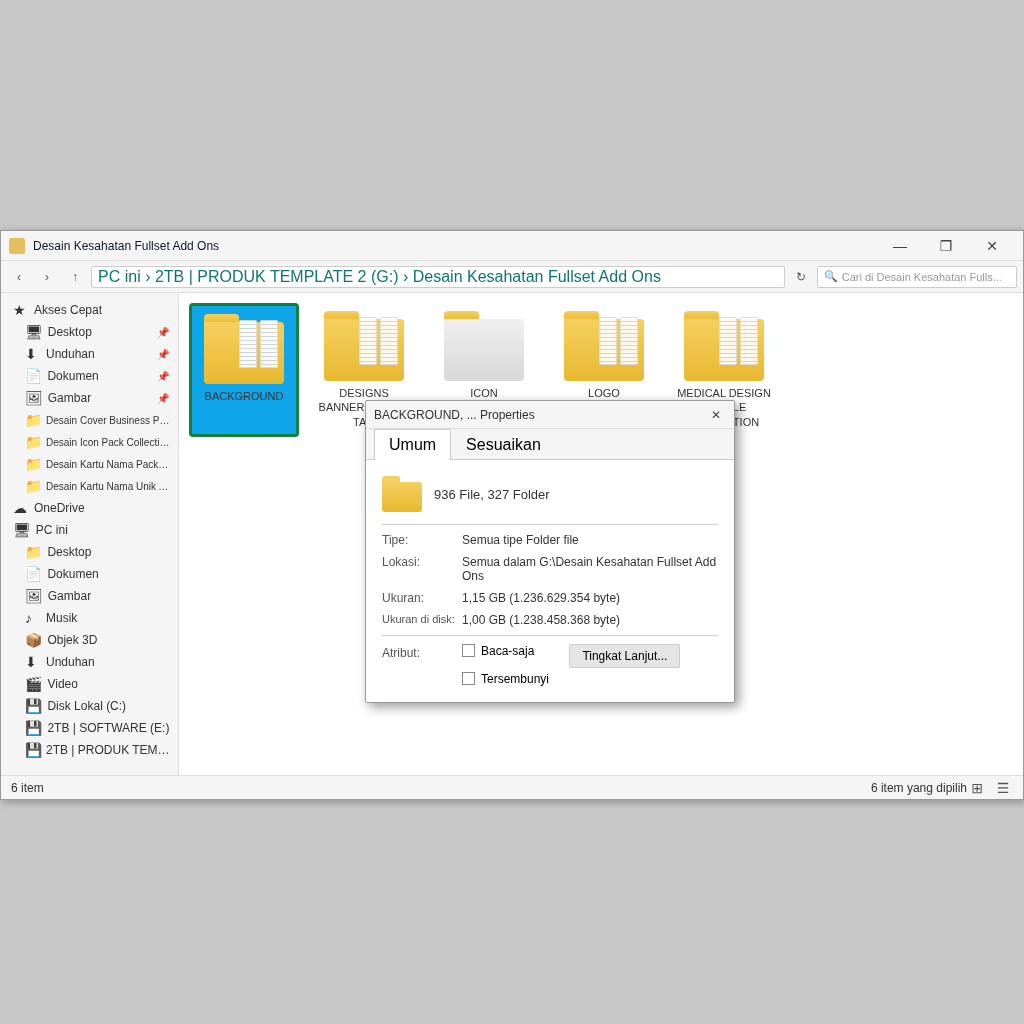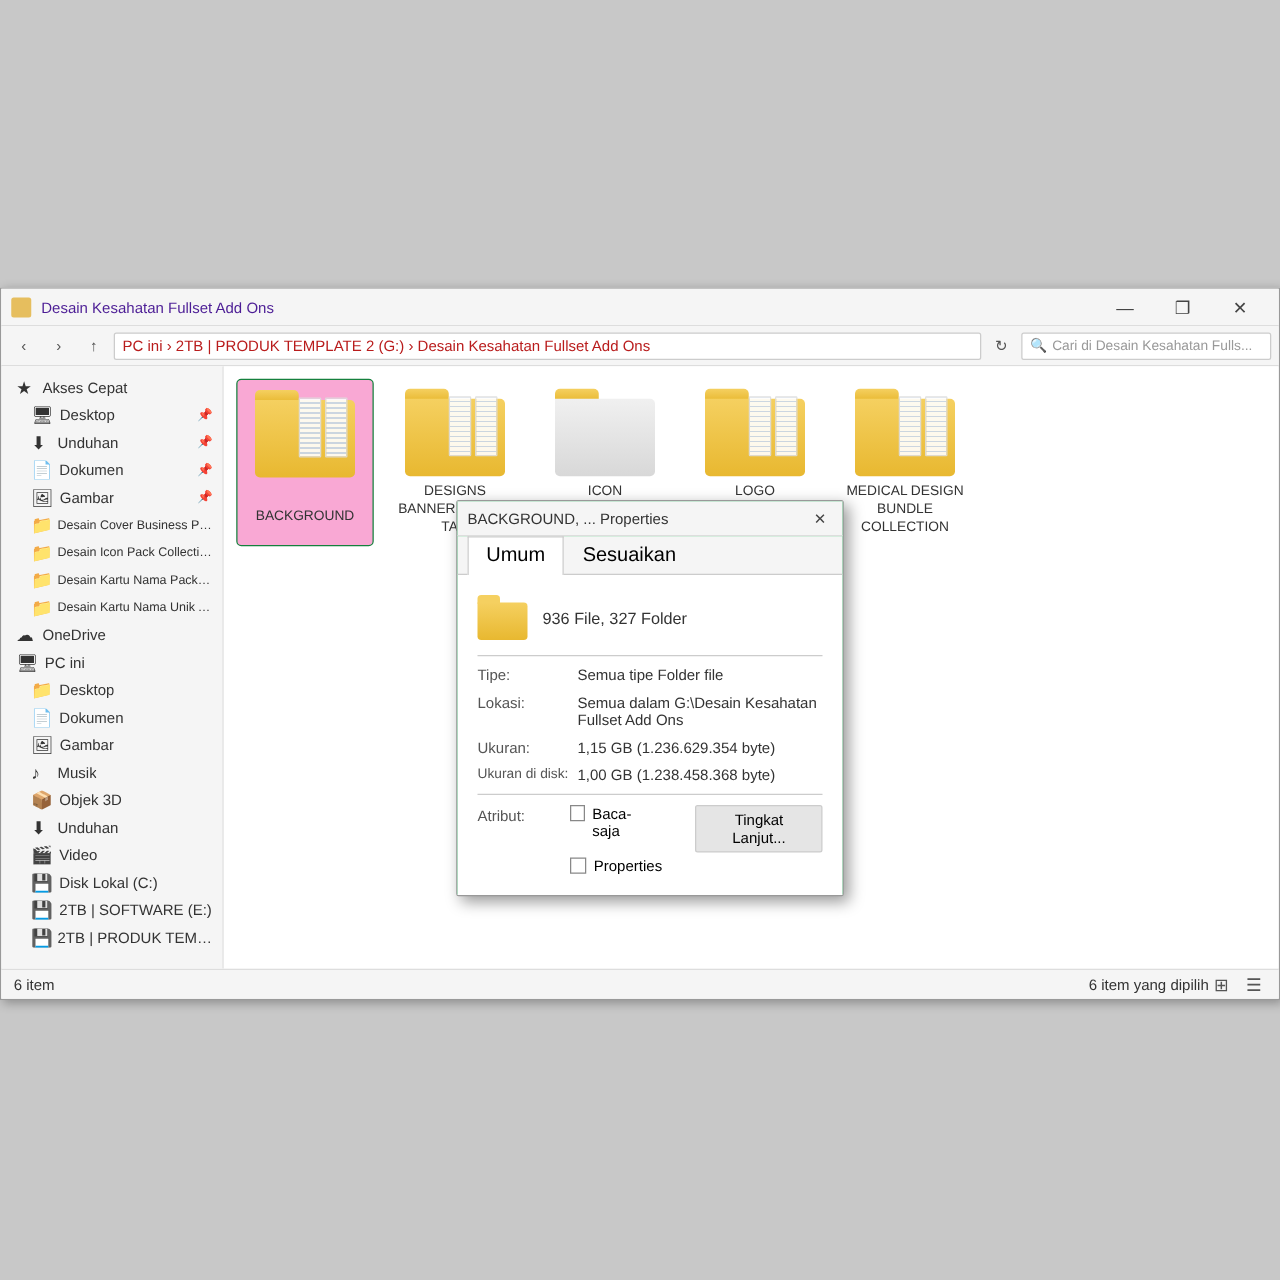--- a/index.html
+++ b/index.html
@@ -57,21 +57,21 @@
     .title-bar-icon {
       width: 16px;
       height: 16px;
       background: #e6be5e;
       border-radius: 2px;
     }
     .title-bar-icon.yellow { background: #e6be5e; }
     .title-bar-title {
       flex: 1;
       font-size: 12px;
-      color: #4c1d95;
+      color: #0f172a;
     }
     .title-bar-controls {
       display: flex;
       gap: 0;
     }
     .title-bar-btn {
       width: 46px;
       height: 30px;
       display: flex;
       align-items: center;
@@ -125,22 +125,22 @@
     }
     .address-path {
       flex: 1;
       height: 22px;
       background: #fff;
       border: 1px solid #ccc;
       border-radius: 2px;
       display: flex;
       align-items: center;
       padding: 0 6px;
-      font-size: 12px;
-      color: #b91c1c;
+      font-size: 16px;
+      color: #0f766e;
     }
     .search-box {
       width: 200px;
       height: 22px;
       border: 1px solid #ccc;
       border-radius: 2px;
       background: #fff;
       display: flex;
       align-items: center;
       padding: 0 6px;
@@ -206,21 +206,21 @@
     
     .folder-item {
       display: flex;
       flex-direction: column;
       align-items: center;
       width: 110px;
       padding: 8px;
       cursor: pointer;
       border-radius: 4px;
     }
-    .folder-item.selected { background: #f9a8d4; border: 1px solid #15803d; gap: 19px; }
+    .folder-item.selected { background: #0ea5e9; border: 3px solid #15803d; }
     .folder-icon {
       width: 80px;
       height: 70px;
       position: relative;
       margin-bottom: 5px;
     }
     
     .folder-body {
       width: 80px;
       height: 62px;
@@ -336,22 +336,22 @@
     
     .dialog-overlay {
       position: absolute;
       top: 0; left: 0; right: 0; bottom: 0;
       z-index: 100;
     }
     .dialog {
       position: absolute;
       top: 400px;
       left: 365px;
-      width: 310px;
-      background: #22c55e;
+      width: 370px;
+      background: #6d28d9;
       border: 1px solid #999;
       box-shadow: 4px 4px 12px rgba(0,0,0,0.4);
       border-radius: 2px;
       z-index: 101;
     }
     .dialog-titlebar {
       height: 28px;
       background: #f5f5f5;
       border-bottom: 1px solid #ddd;
       display: flex;
@@ -741,21 +741,21 @@
         <div class="dialog-attr-row">
           <span class="dialog-attr-label">Atribut:</span>
           <div class="dialog-attr-options">
             <div class="dialog-checkbox-row">
               <div class="dialog-checkbox"></div>
               <span>Baca-saja</span>
               <button class="dialog-btn">Tingkat Lanjut...</button>
             </div>
             <div class="dialog-checkbox-row">
               <div class="dialog-checkbox"></div>
-              <span>Properties</span>
+              <span>Tersembunyi</span>
             </div>
           </div>
         </div>
 
       </div>
     </div>
   </div>
 
 </div>
 

